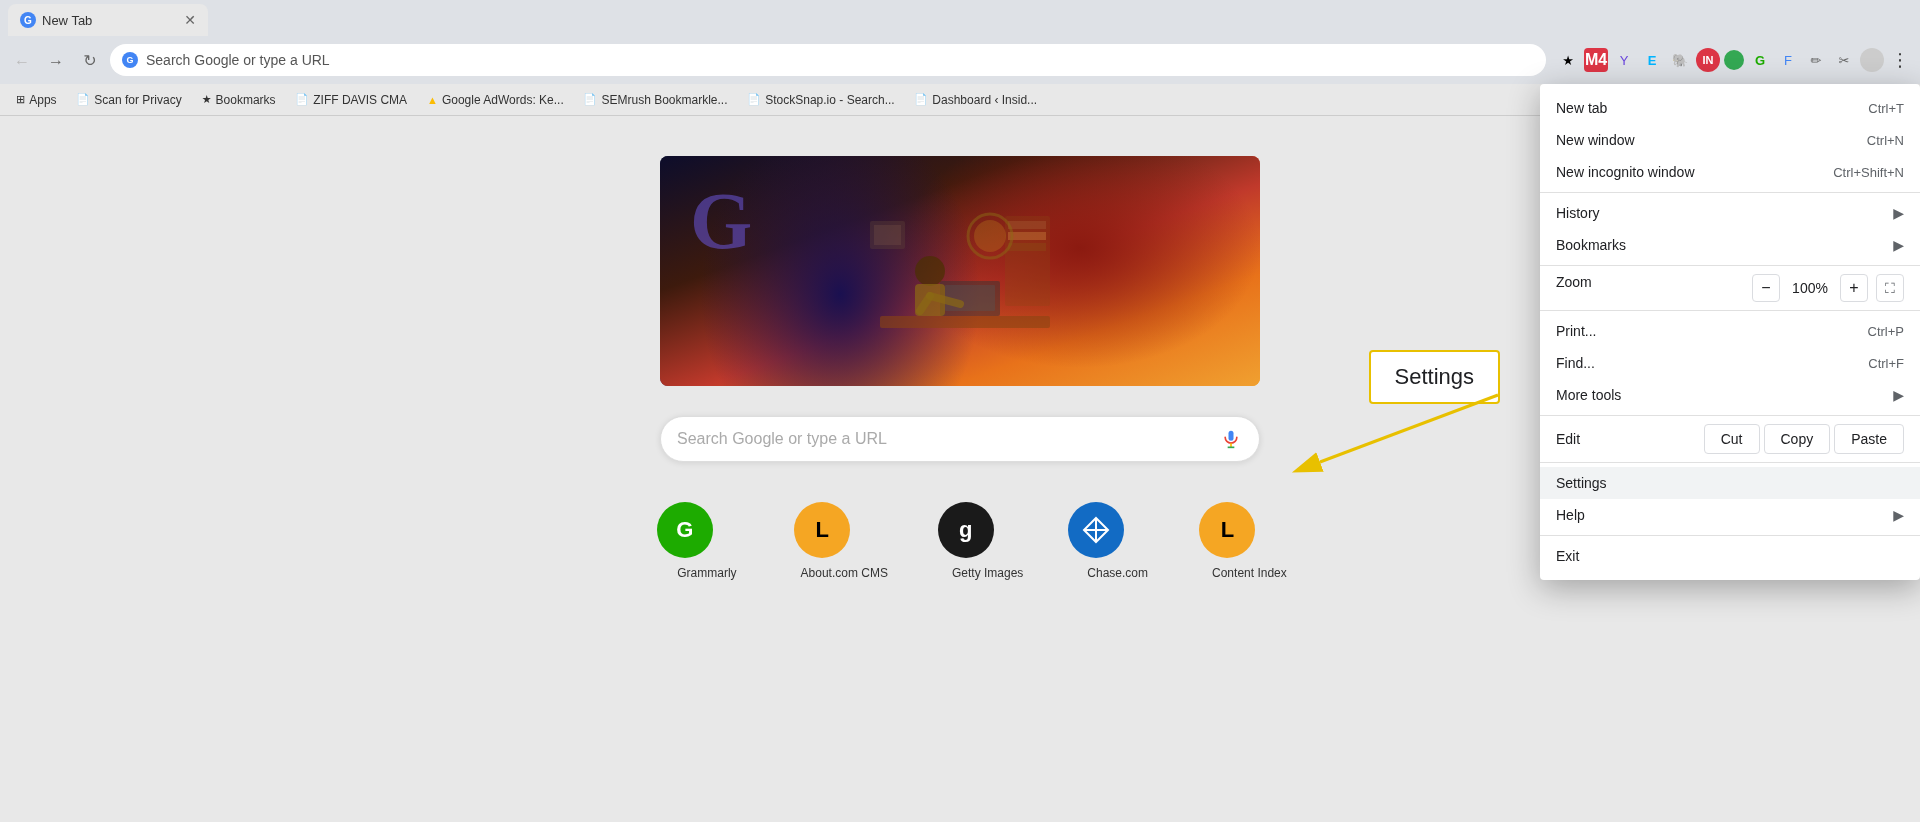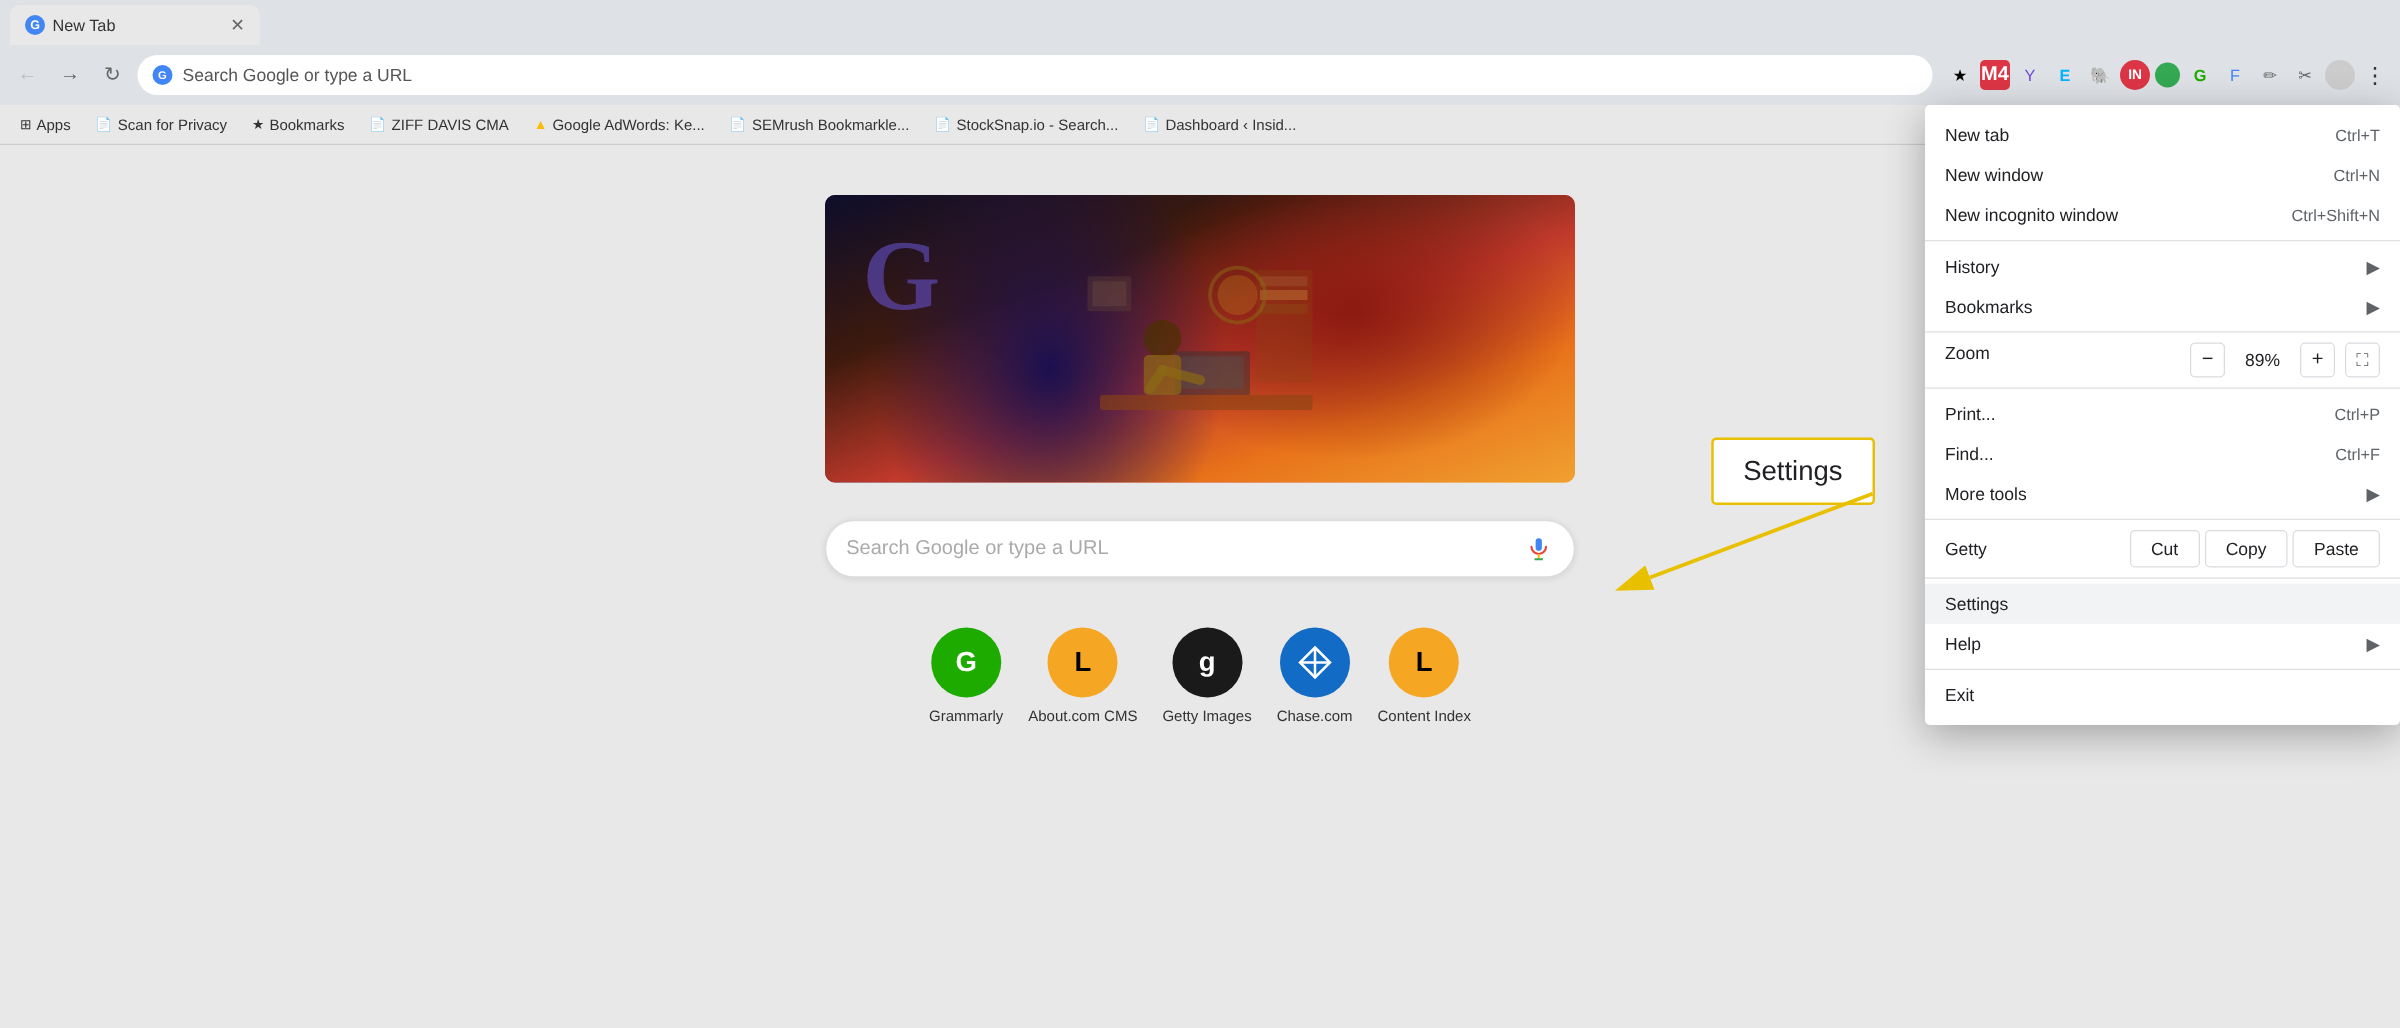--- a/index.html
+++ b/index.html
@@ -215,20 +215,21 @@
     }
     .shortcut-icon {
       width: 56px; height: 56px;
       border-radius: 50%;
       display: flex; align-items: center; justify-content: center;
       font-size: 24px;
     }
     .shortcut-label {
       font-size: 12px;
       color: #333;
+      margin-left: 44px;
     }
 
     
     .chrome-menu {
       position: absolute;
       right: 0;
       top: 84px;
       width: 380px;
       background: #fff;
       box-shadow: 0 8px 32px rgba(0,0,0,0.3);
@@ -514,21 +515,21 @@
     <span style="flex:1;"></span>
     <span class="menu-item-arrow">▶</span>
   </div>
 
   <div class="menu-divider"></div>
 
   <div class="menu-zoom-row">
     <span class="menu-zoom-label">Zoom</span>
     <div class="zoom-controls">
       <div class="zoom-btn">−</div>
-      <div class="zoom-value">89%</div>
+      <div class="zoom-value">100%</div>
       <div class="zoom-btn">+</div>
     </div>
     <div class="zoom-fullscreen">⛶</div>
   </div>
 
   <div class="menu-divider"></div>
 
   <div class="menu-item">
     <span class="menu-item-label">Print...</span>
     <span class="menu-item-shortcut">Ctrl+P</span>
@@ -539,21 +540,21 @@
   </div>
   <div class="menu-item">
     <span class="menu-item-label">More tools</span>
     <span style="flex:1;"></span>
     <span class="menu-item-arrow">▶</span>
   </div>
 
   <div class="menu-divider"></div>
 
   <div class="edit-row">
-    <span class="edit-label">Getty</span>
+    <span class="edit-label">Edit</span>
     <button class="edit-btn">Cut</button>
     <button class="edit-btn" style="margin-left:4px;">Copy</button>
     <button class="edit-btn" style="margin-left:4px;">Paste</button>
   </div>
 
   <div class="menu-divider"></div>
 
   <div class="menu-item active" style="background:#f1f3f4;">
     <span class="menu-item-label">Settings</span>
   </div>

